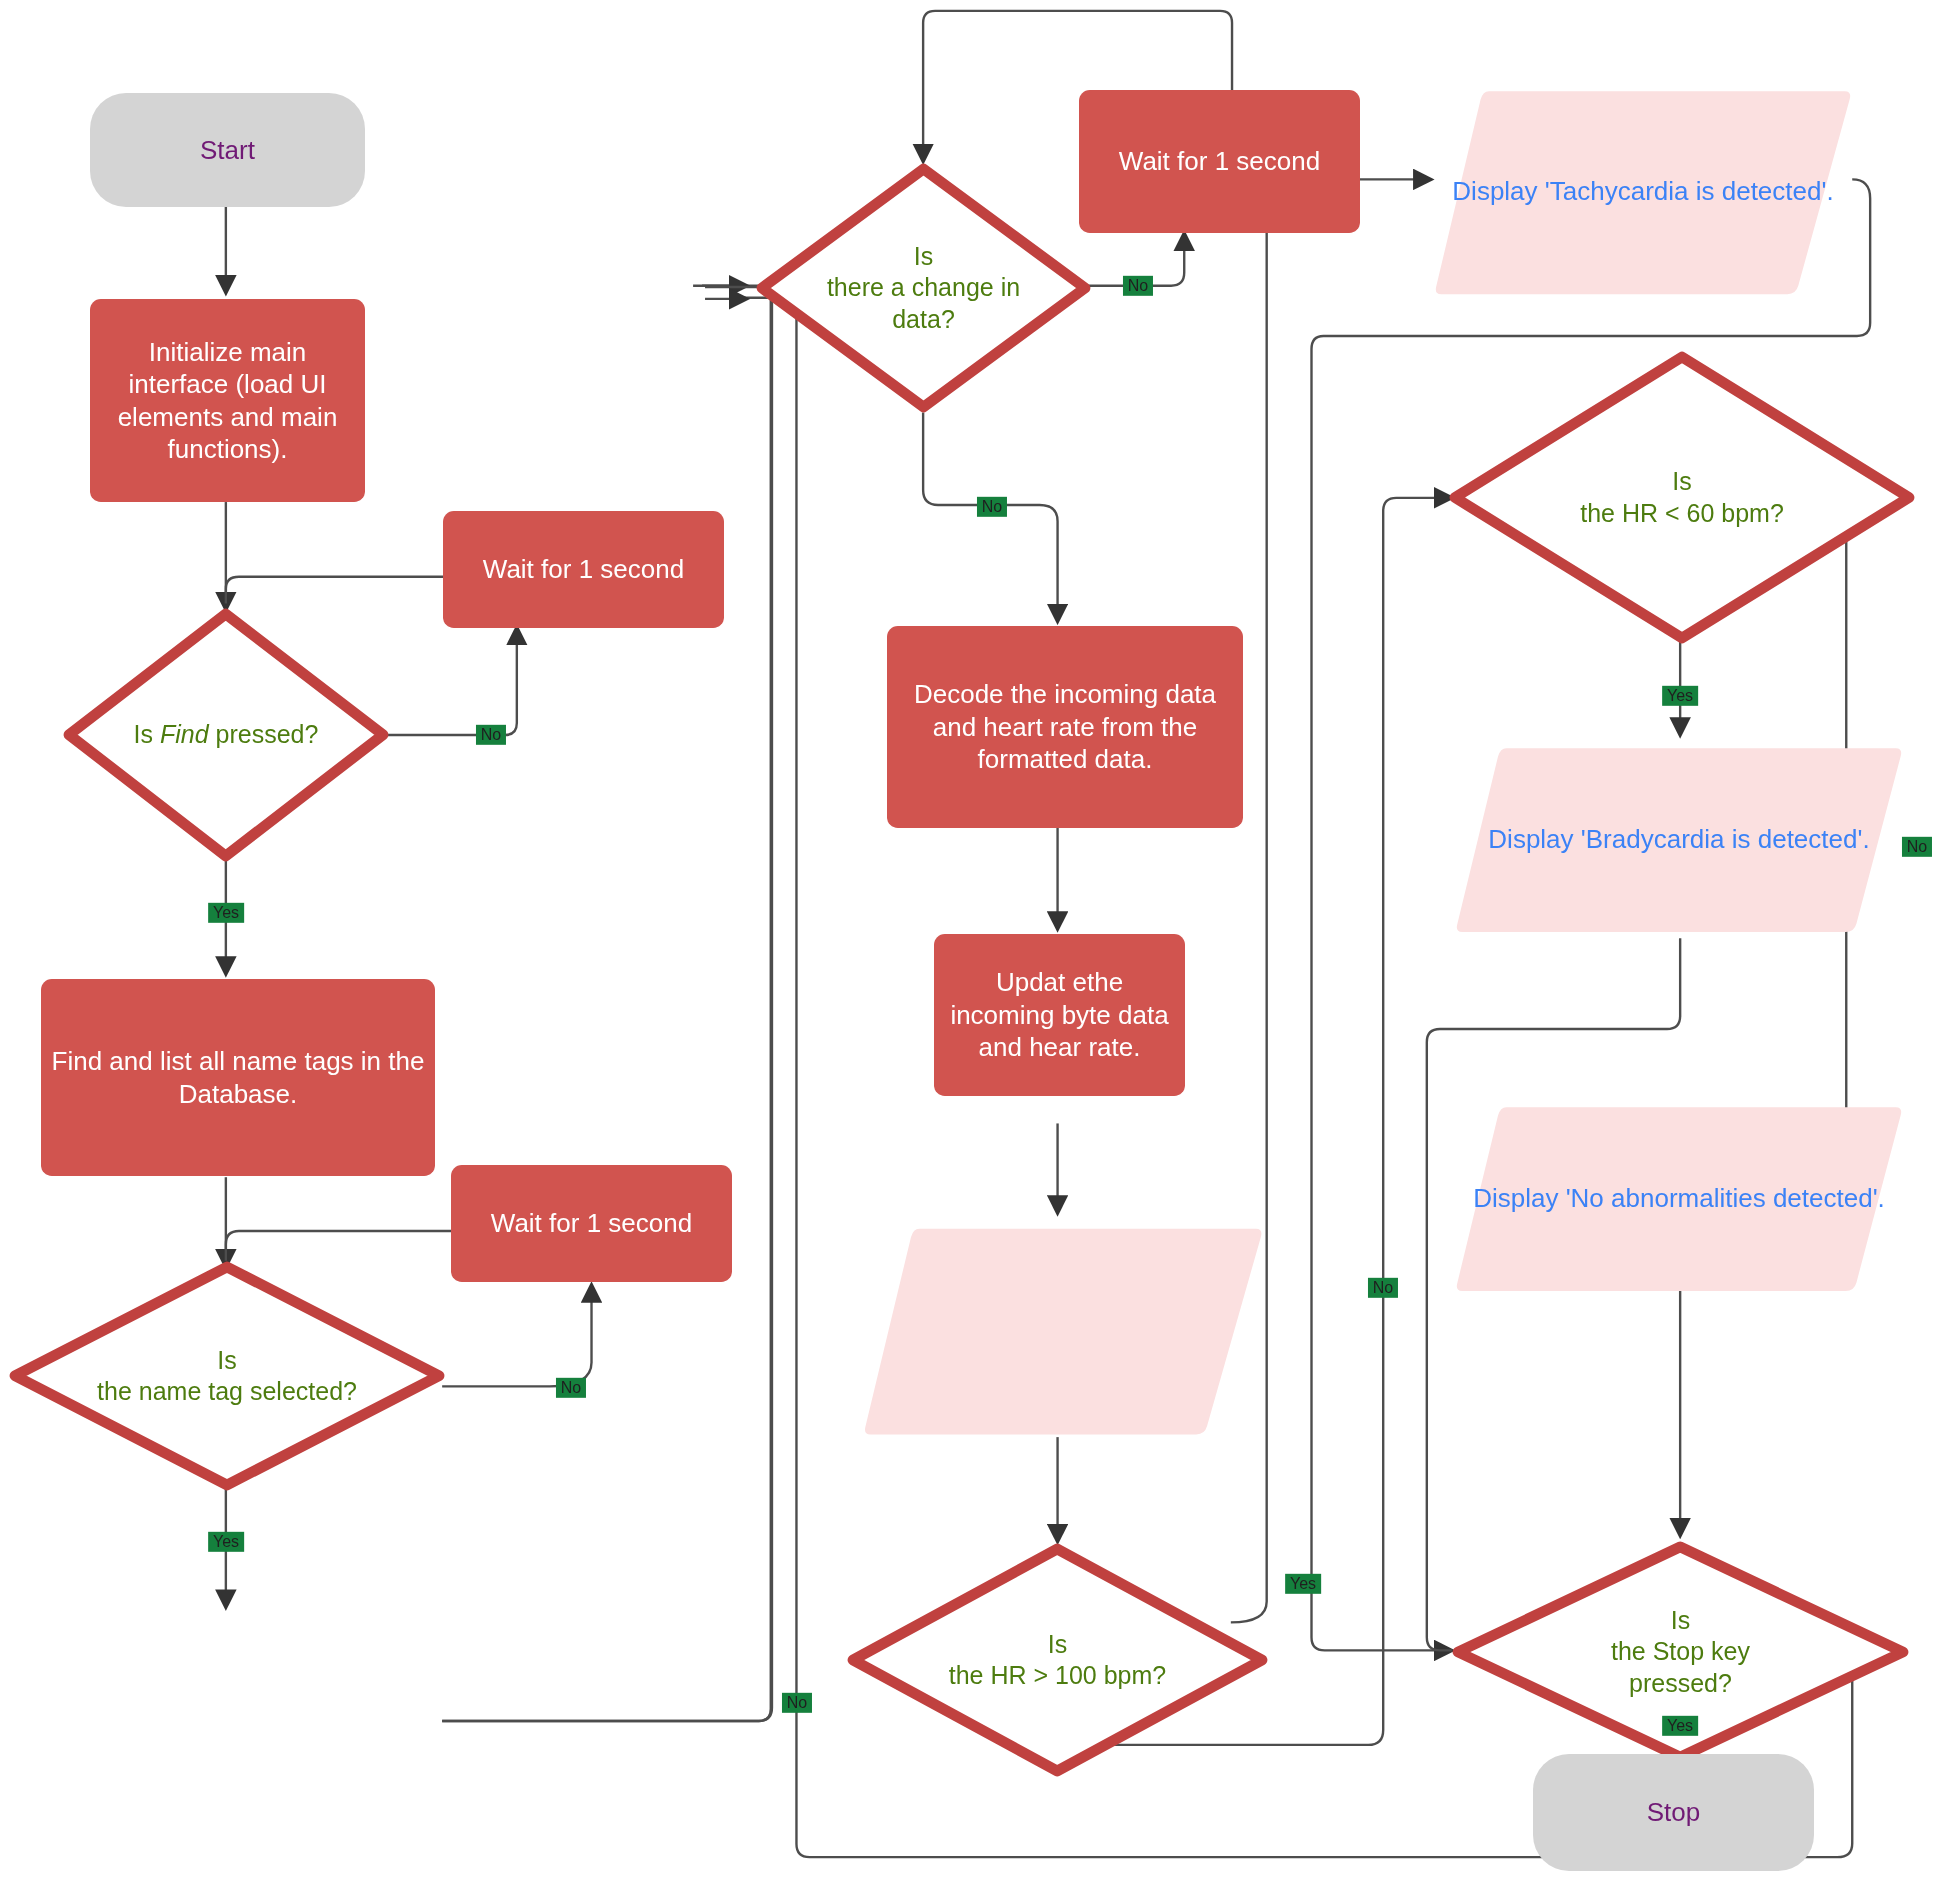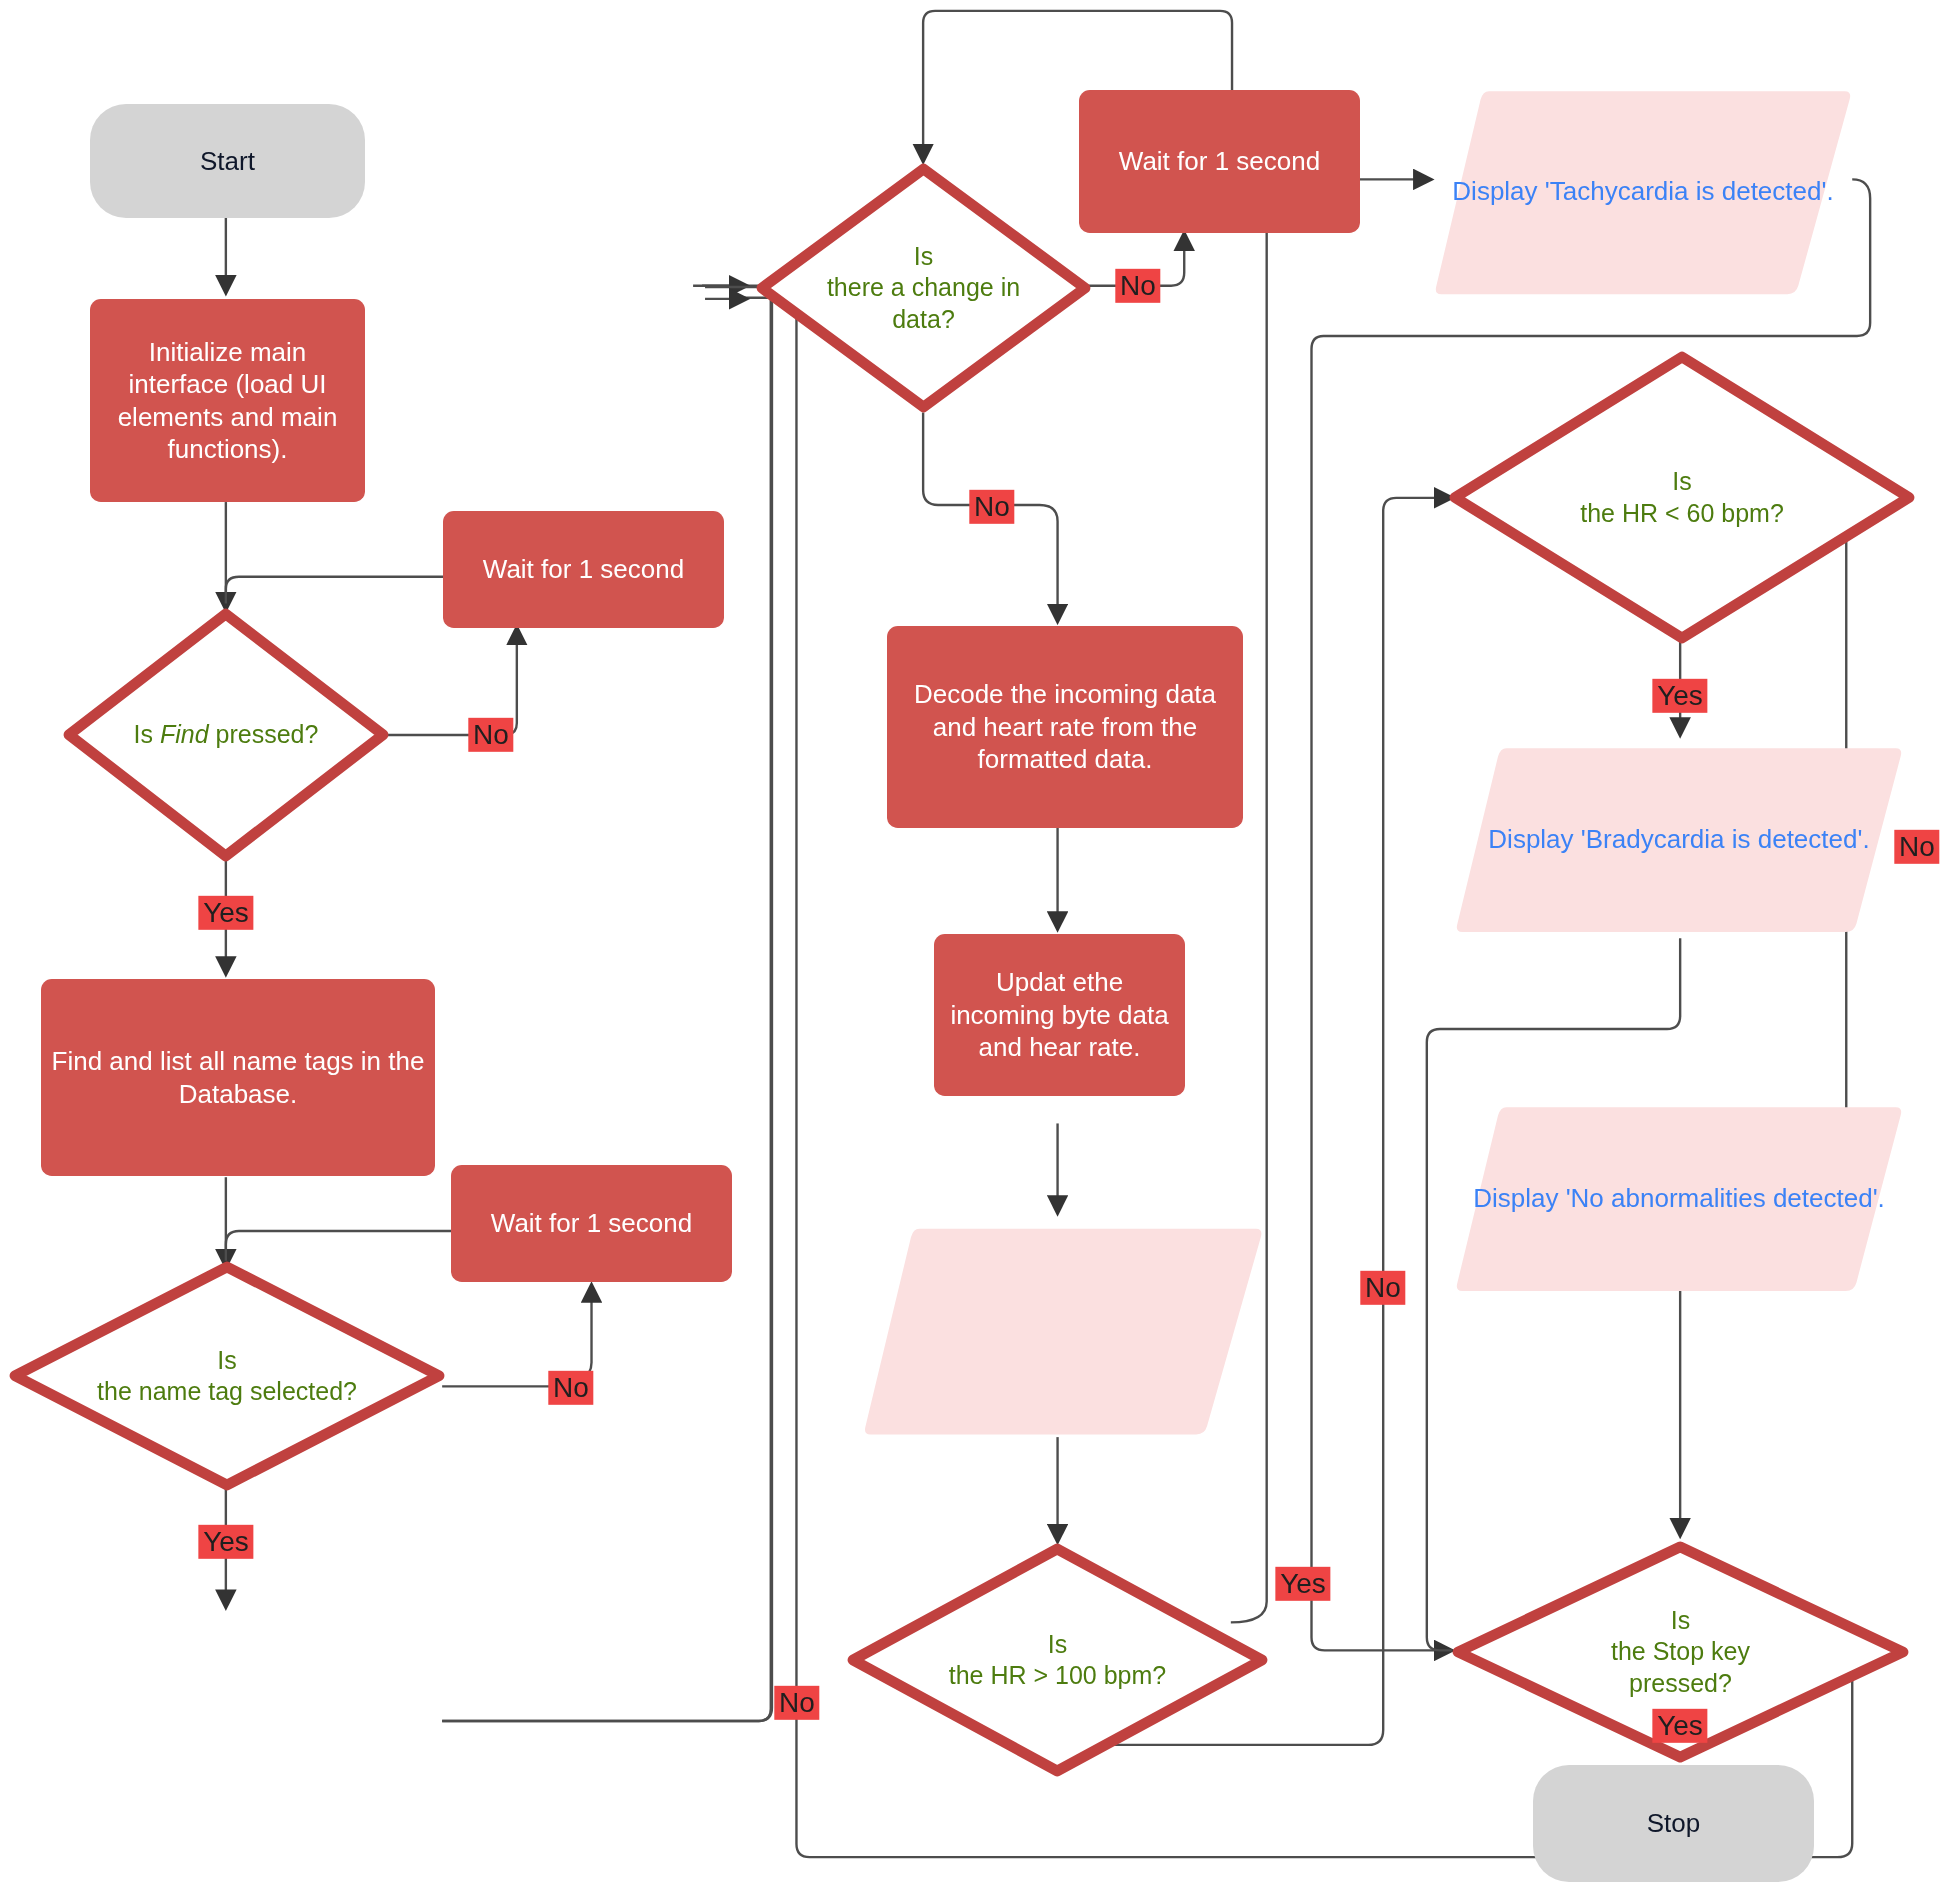--- a/index.html
+++ b/index.html
@@ -30,23 +30,22 @@
   .node .txt{
     display:block;
     width:100%;
     padding:0 8.4px;
     box-sizing:border-box;
   }
   
   .terminal{
     background:#d4d4d4;
     border-radius:36px;
-    color:#0f172a;
+    color:#701a75;
     font-size:26px;
-    margin-top:11px;
   }
   
   .process{
     background:#d1544f;
     border-radius:10.8px;
     color:#ffffff;
     font-size:26px;
   }
   
   .decision{
@@ -68,23 +67,23 @@
   }
   .io .pshape{
     position:absolute;
     left:0;top:0;width:100%;height:100%;
     pointer-events:none;
   }
   .io .txt{ position:relative; z-index:2; }
   
   .elabel{
     position:absolute;
-    font-size:28px;
+    font-size:16px;
     color:#1f1f1f;
-    background:#ef4444;
+    background:#15803d;
     padding:1.2px 4.8px;
     white-space:nowrap;
     transform:translate(-50%,-50%);
   }
   em{font-style:italic;}
 </style>
 </head>
 <body>
 
 <div id="canvas">

